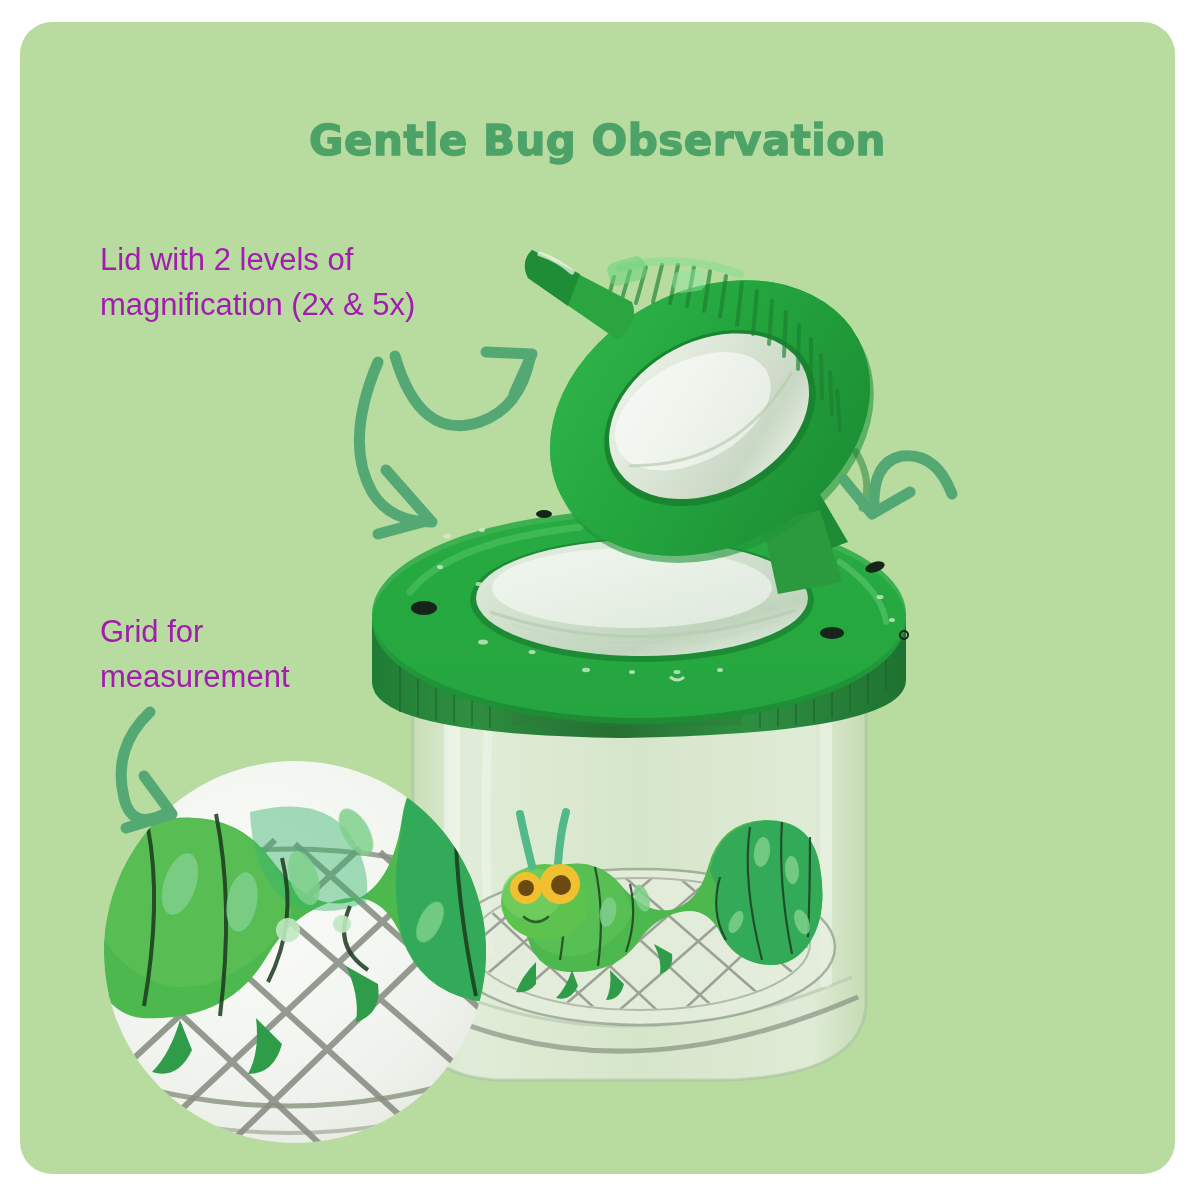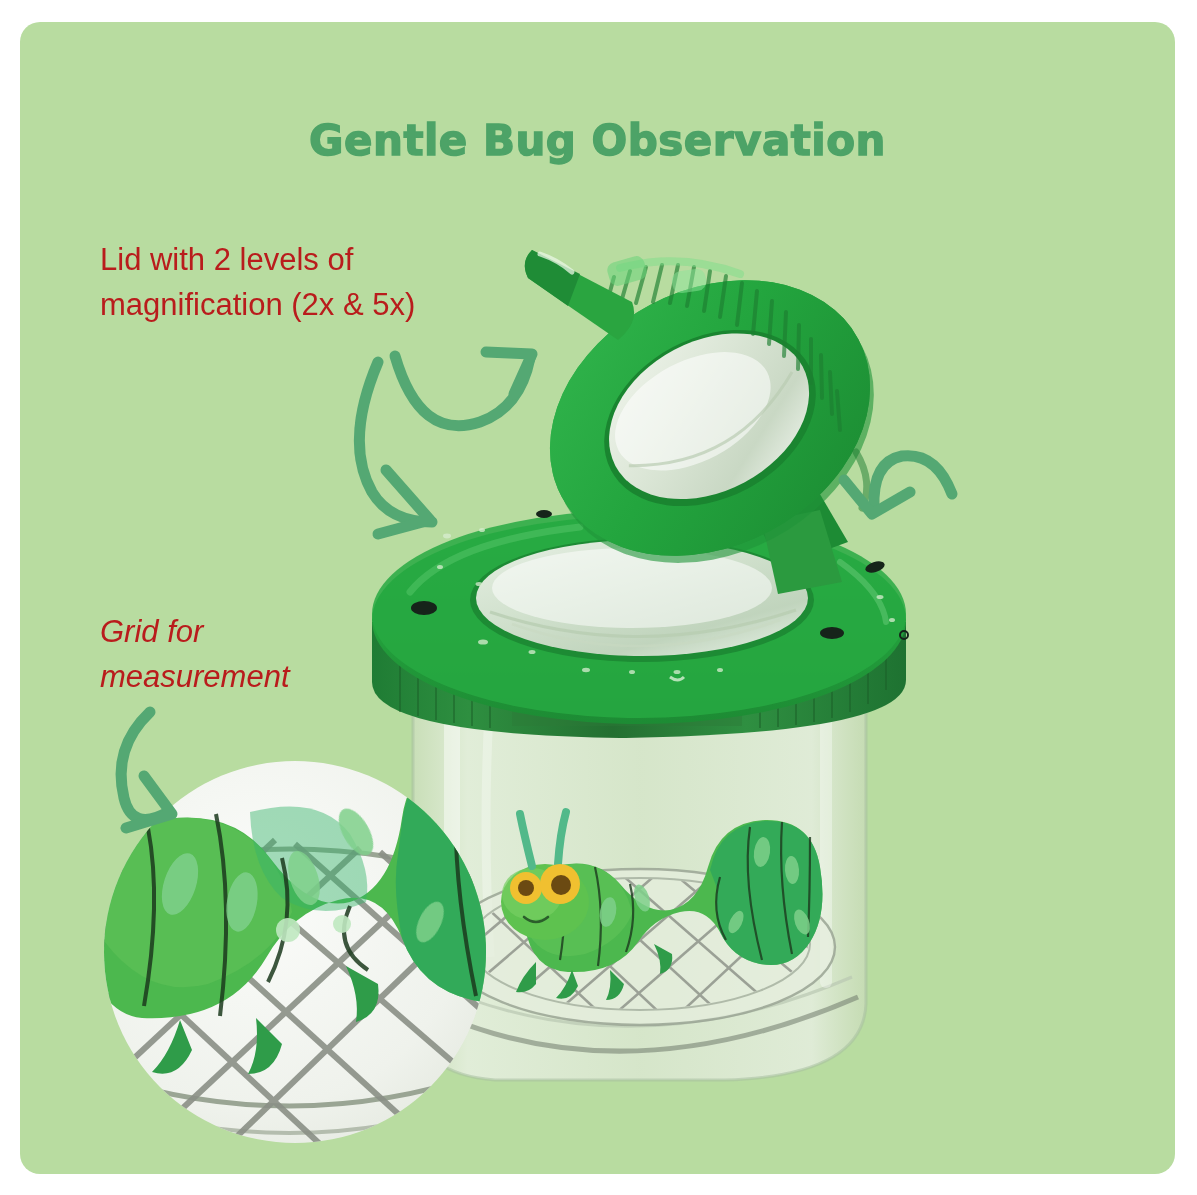--- a/index.html
+++ b/index.html
@@ -14,21 +14,21 @@
     overflow: hidden;
   }
 
   #infographic-card {
     position: absolute;
     left: 20px;
     top: 22px;
     width: 1155px;
     height: 1152px;
     background: #b8dca0;
-    border-radius: 20px;
+    border-radius: 32px;
     overflow: hidden;
   }
 
   
   #title {
     position: absolute;
     left: 0;
     top: 94px;
     width: 1155px;
     text-align: center;
@@ -36,29 +36,29 @@
     font-weight: bold;
     letter-spacing: 0.5px;
     color: #4da367;
     font-family: "DejaVu Sans", sans-serif;
     -webkit-text-stroke: 1.4px #4da367;
   }
 
   
   .callout {
     position: absolute;
-    color: #b91c1c;
+    color: #a21caf;
     font-size: 31px;
     line-height: 1.45;
     font-family: "Liberation Sans", sans-serif;
     white-space: pre-line;
   }
   #label-lid       { left: 80px;  top: 216px; width: 420px; }
   #label-holes     { left: 938px; top: 486px; width: 230px; }
-  #label-grid      { left: 80px;  top: 588px; width: 300px; font-style: italic; }
+  #label-grid      { left: 80px;  top: 588px; width: 300px; }
 
   
   #scene {
     position: absolute;
     left: 0; top: 0;
     width: 1155px;
     height: 1152px;
   }
 </style>
 </head>

